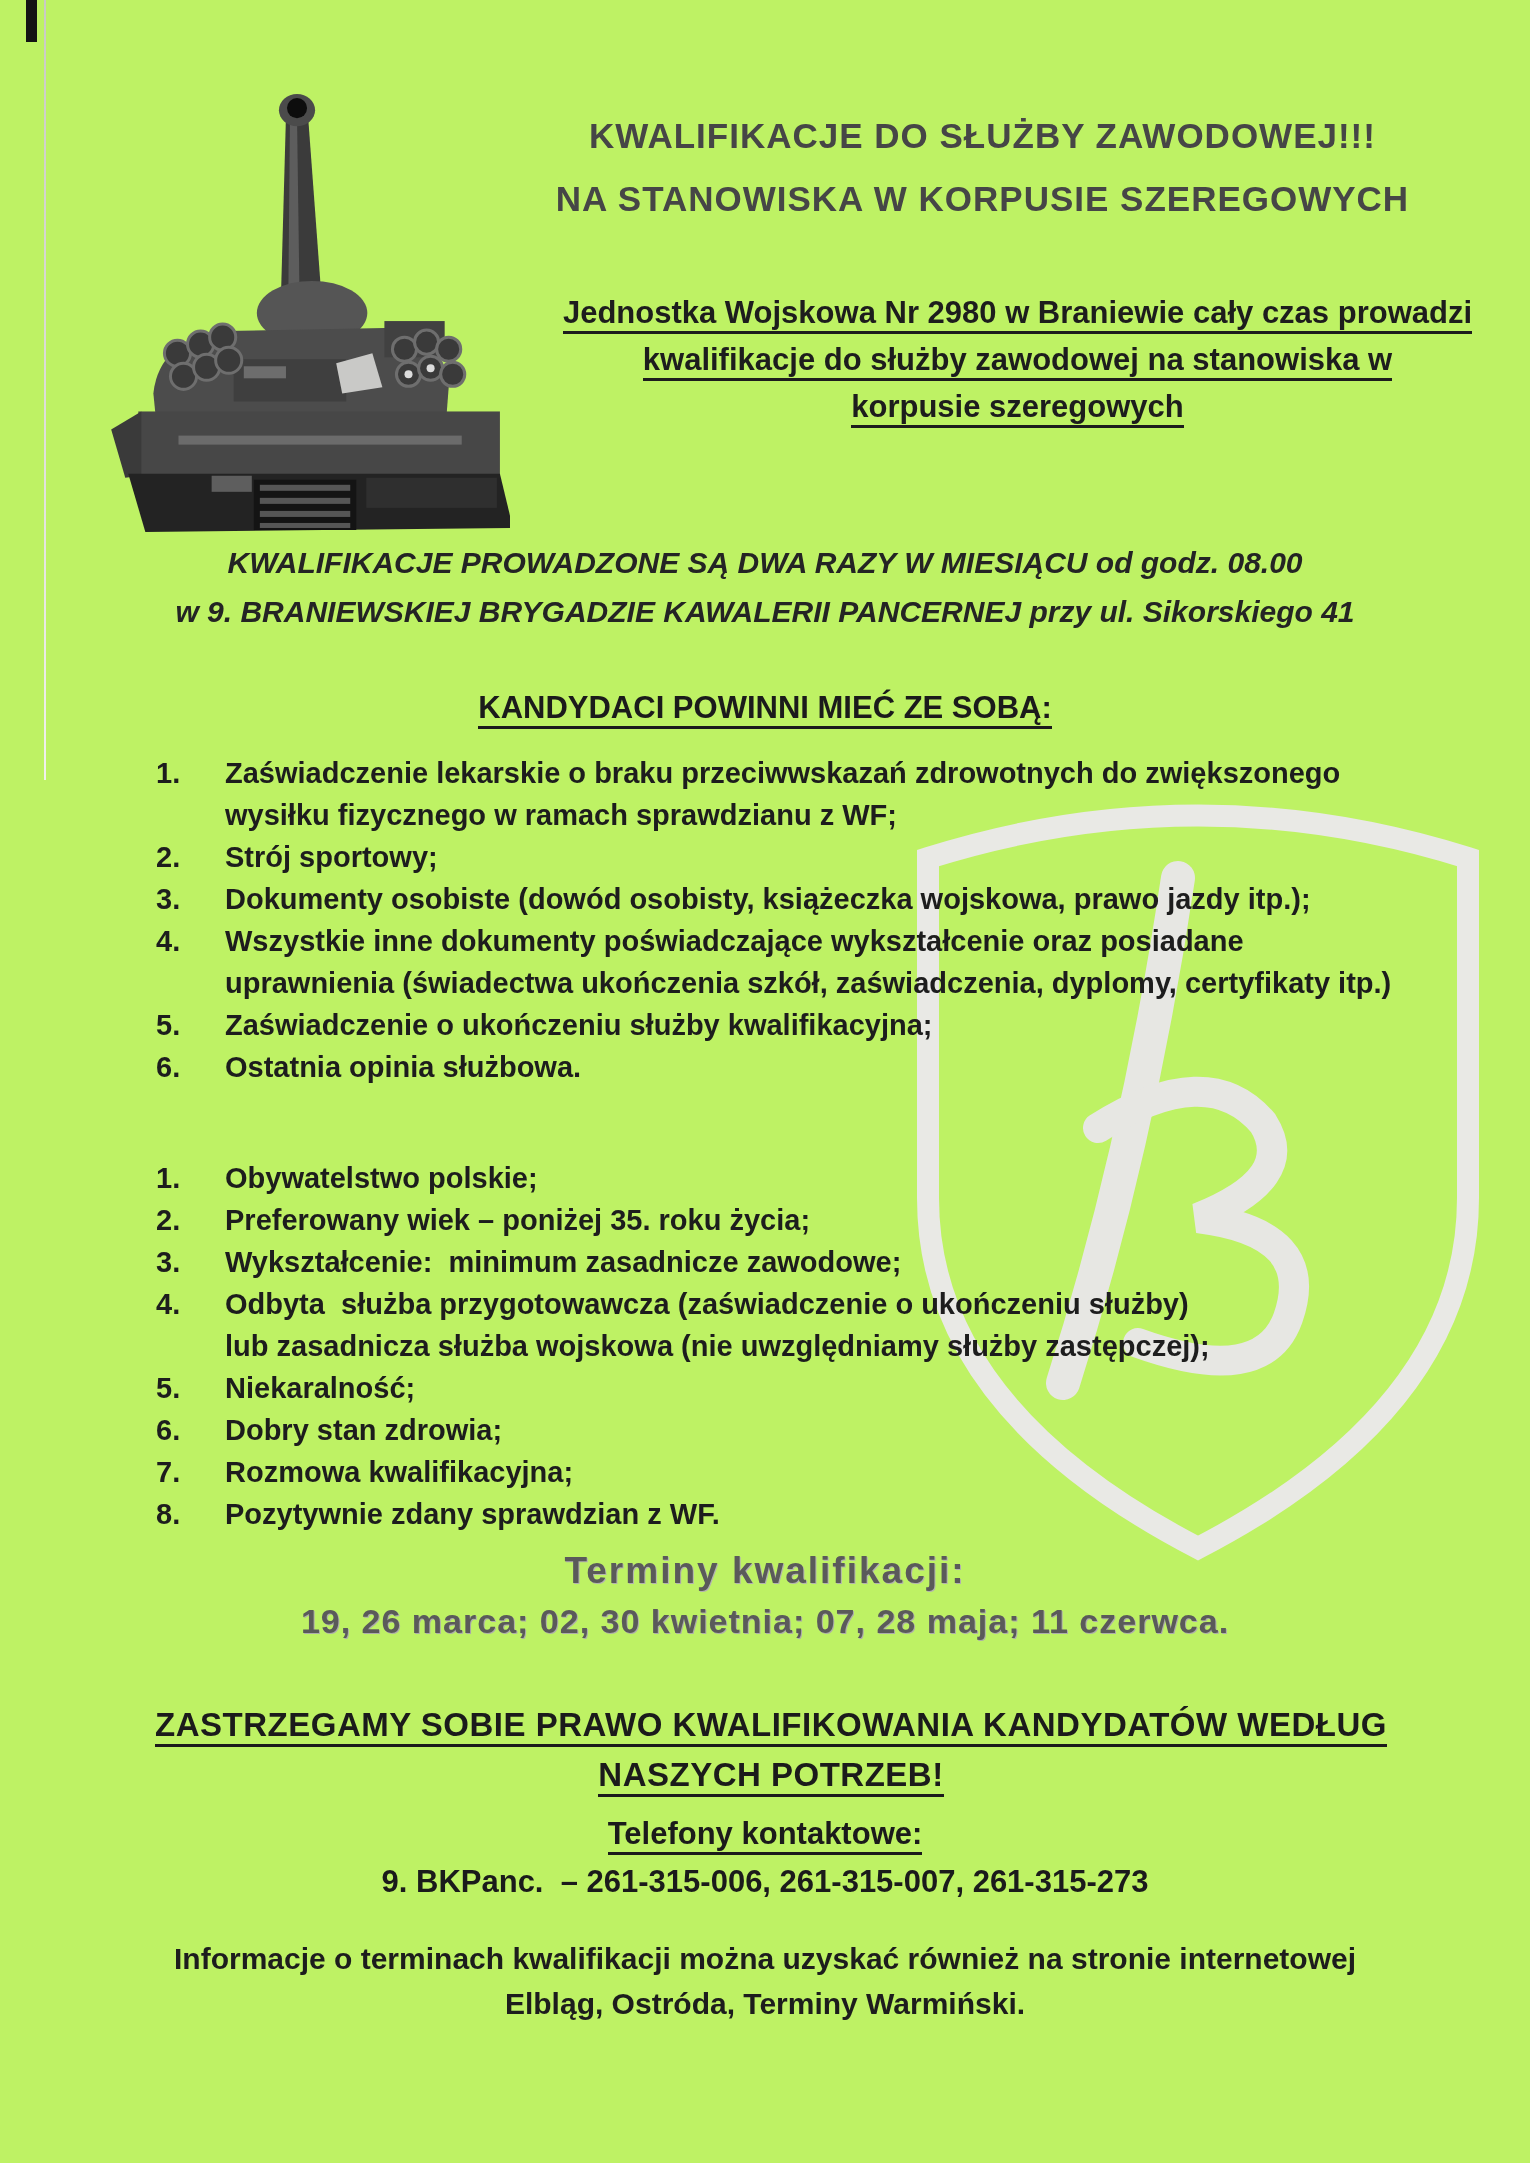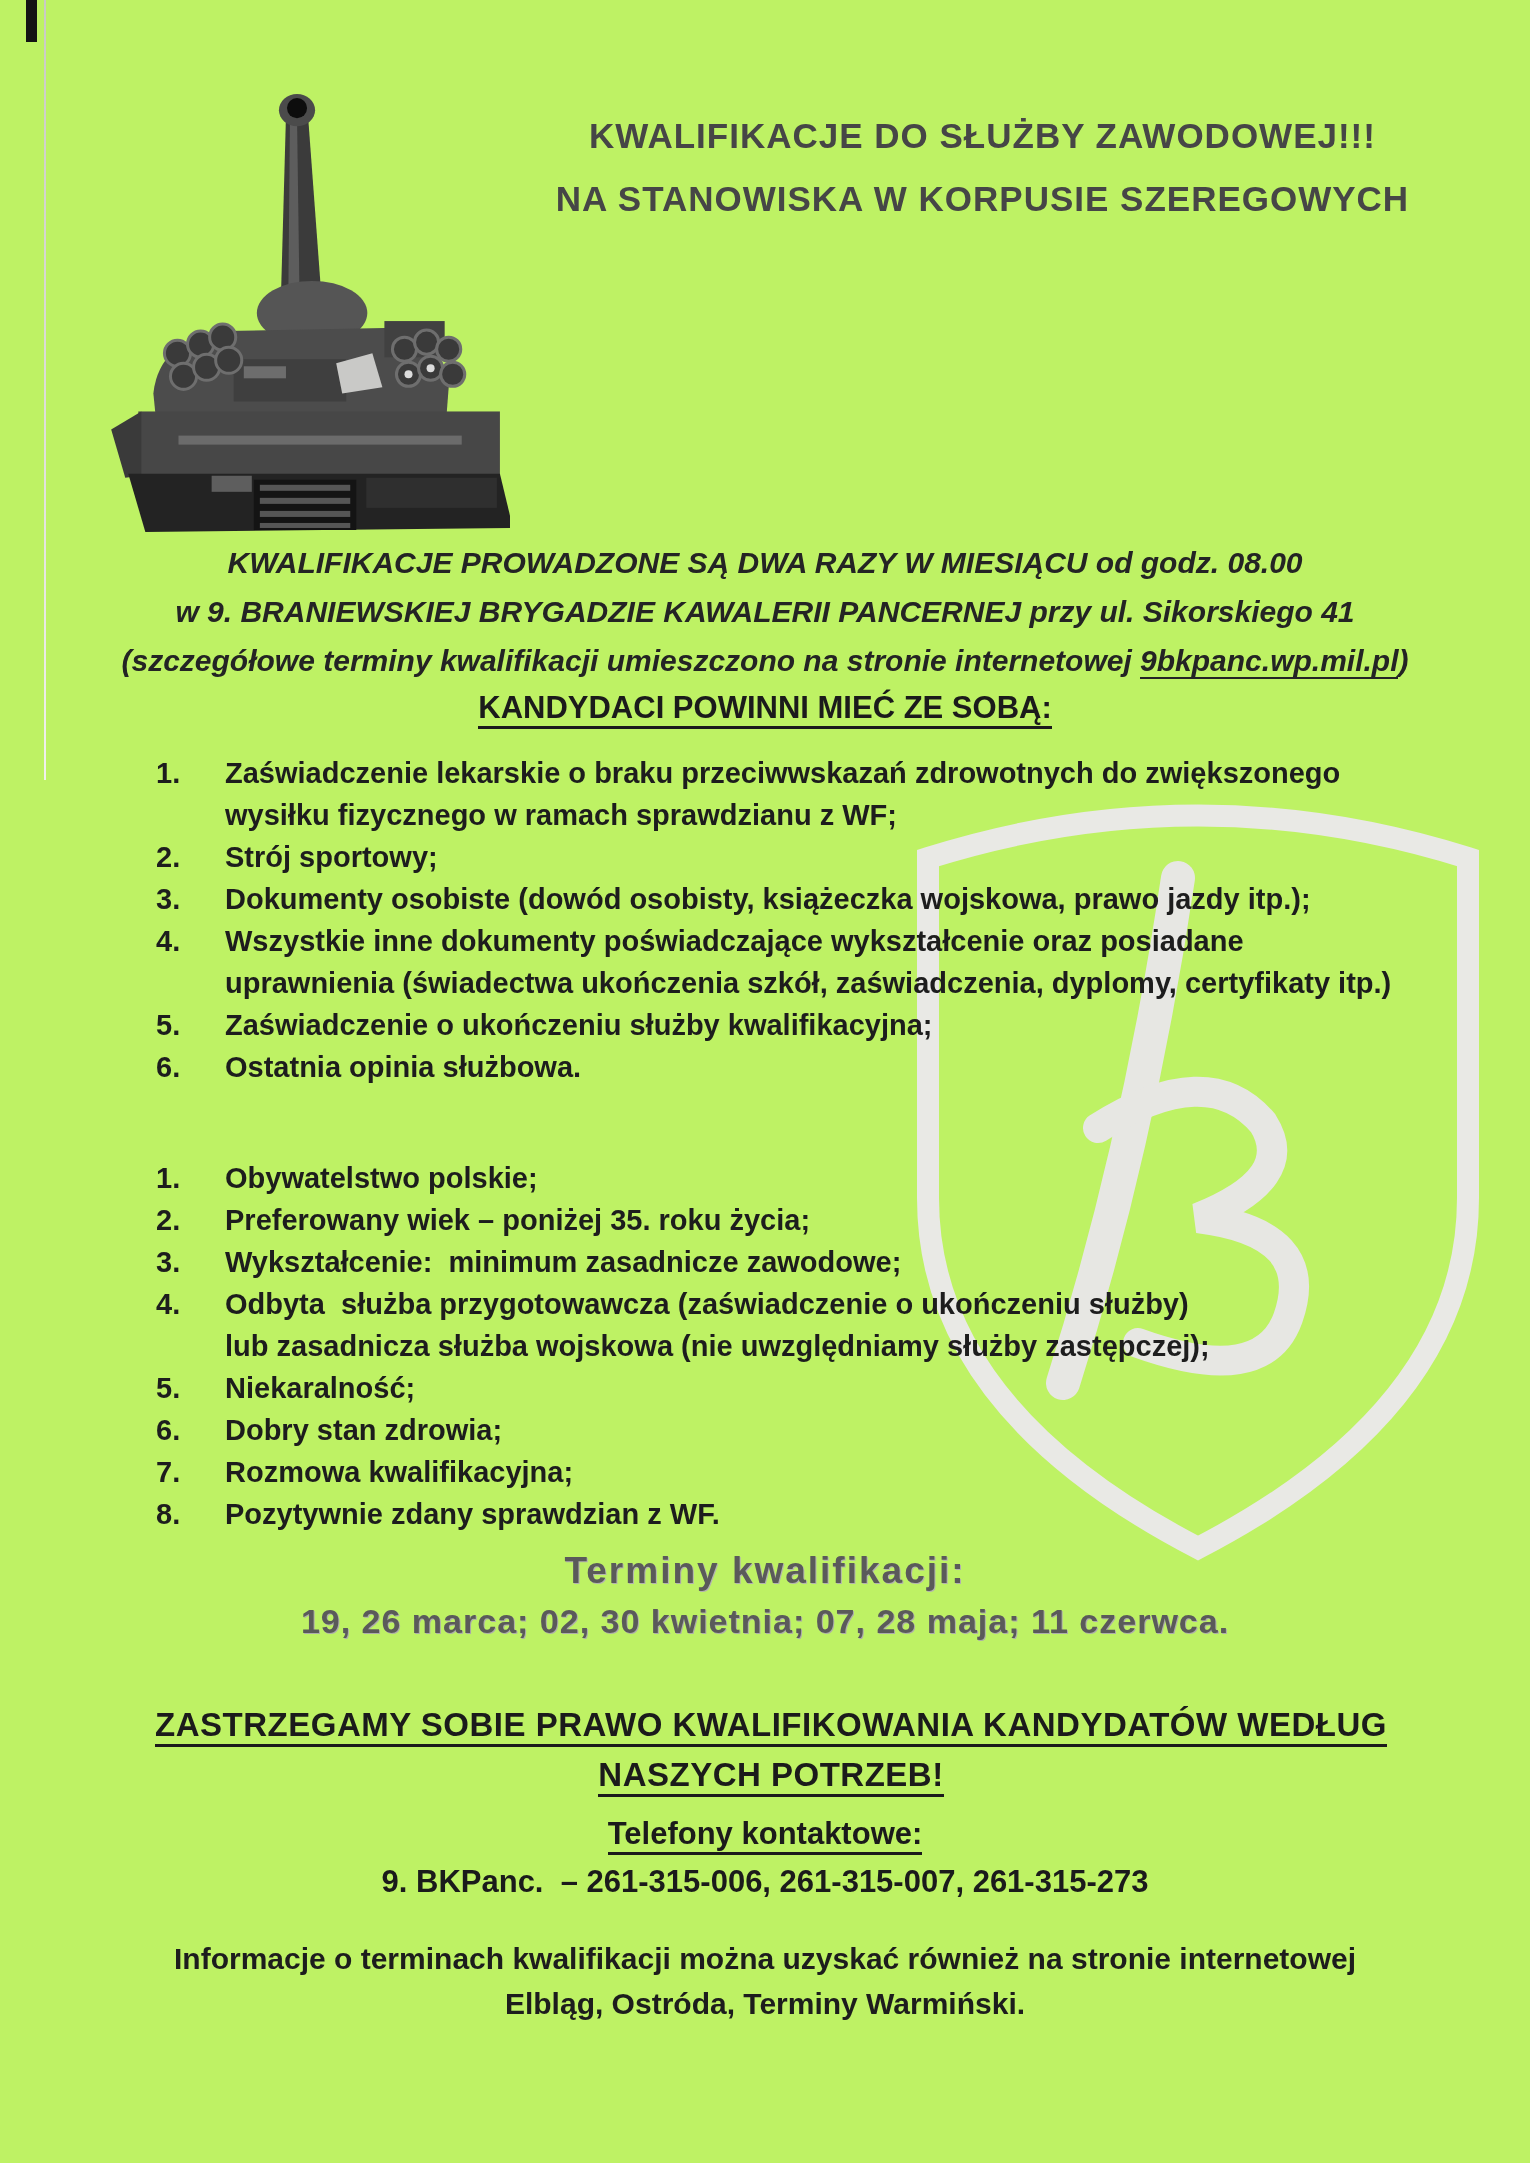--- a/index.html
+++ b/index.html
@@ -120,25 +120,32 @@
       <rect x="282" y="396" width="130" height="30" fill="#2f2f2f"></rect>
       <rect x="128" y="394" width="40" height="16" fill="#5e5e5e"></rect>
     </g>
   </svg>
 
   <header class="header">
     <div>KWALIFIKACJE DO SŁUŻBY ZAWODOWEJ!!!</div>
     <div>NA STANOWISKA W KORPUSIE SZEREGOWYCH</div>
   </header>
 
+  <section class="intro">
+
+      <div class="intro-line"><span class="u">Jednostka Wojskowa Nr 2980 w Braniewie cały czas prowadzi</span></div>
+
+      <div class="intro-line"><span class="u">kwalifikacje do służby zawodowej na stanowiska w</span></div>
+
+      <div class="intro-line"><span class="u">korpusie szeregowych</span></div>
+    </section>
 
   <section class="schedule">
     <div>KWALIFIKACJE PROWADZONE SĄ DWA RAZY W MIESIĄCU od godz. 08.00</div>
     <div>w 9. BRANIEWSKIEJ BRYGADZIE KAWALERII PANCERNEJ przy ul. Sikorskiego 41</div>
-    <div><span>(szczegółowe terminy kwalifikacji umieszczono na stronie internetowej </span><span class="u-thin">9bkpanc.wp.mil.pl</span><span>)</span></div>
   </section>
 
   <div class="section-heading" id="candidates-heading"><span class="u">KANDYDACI POWINNI MIEĆ ZE SOBĄ:</span></div>
   <section class="num-list" id="candidates-list">
 
       <div class="li">
         <span class="num"></span>
         <span class="li-text">Zaświadczenie lekarskie o braku przeciwwskazań zdrowotnych do zwiększonego
 wysiłku fizycznego w ramach sprawdzianu z WF;</span>
       </div>

